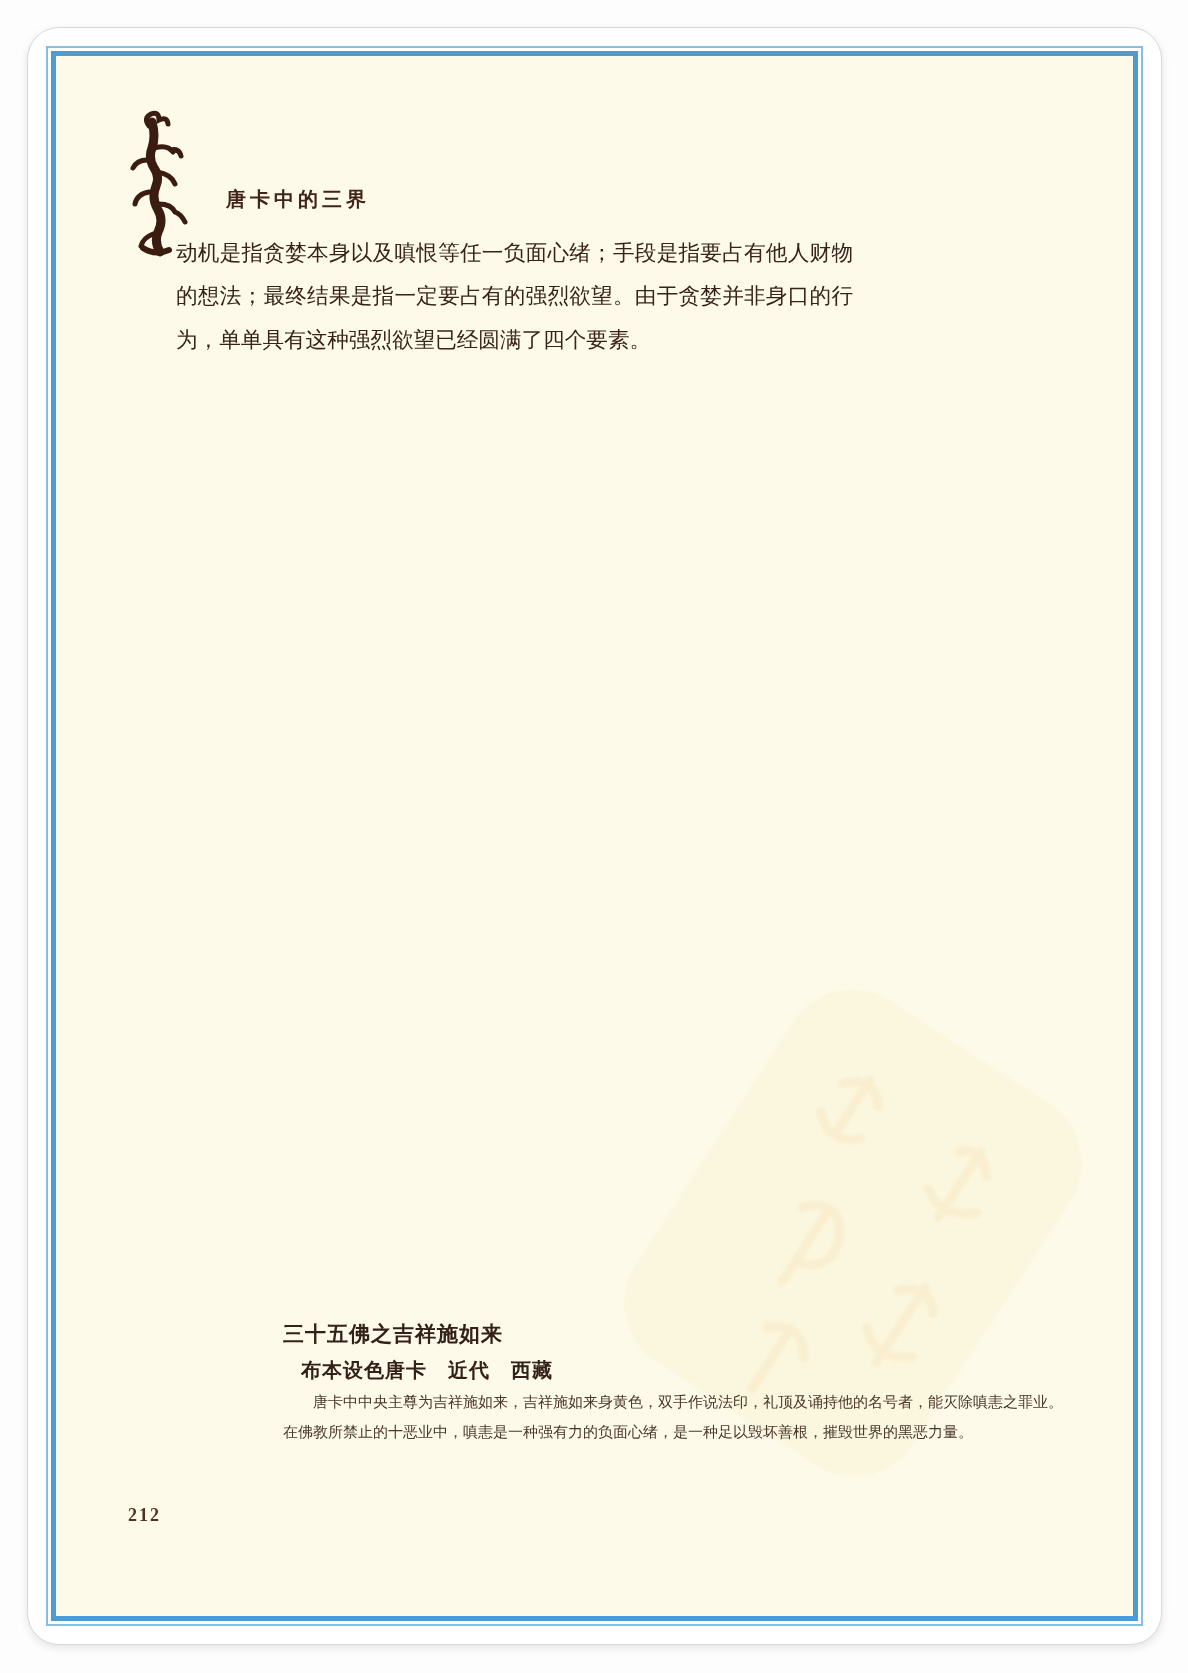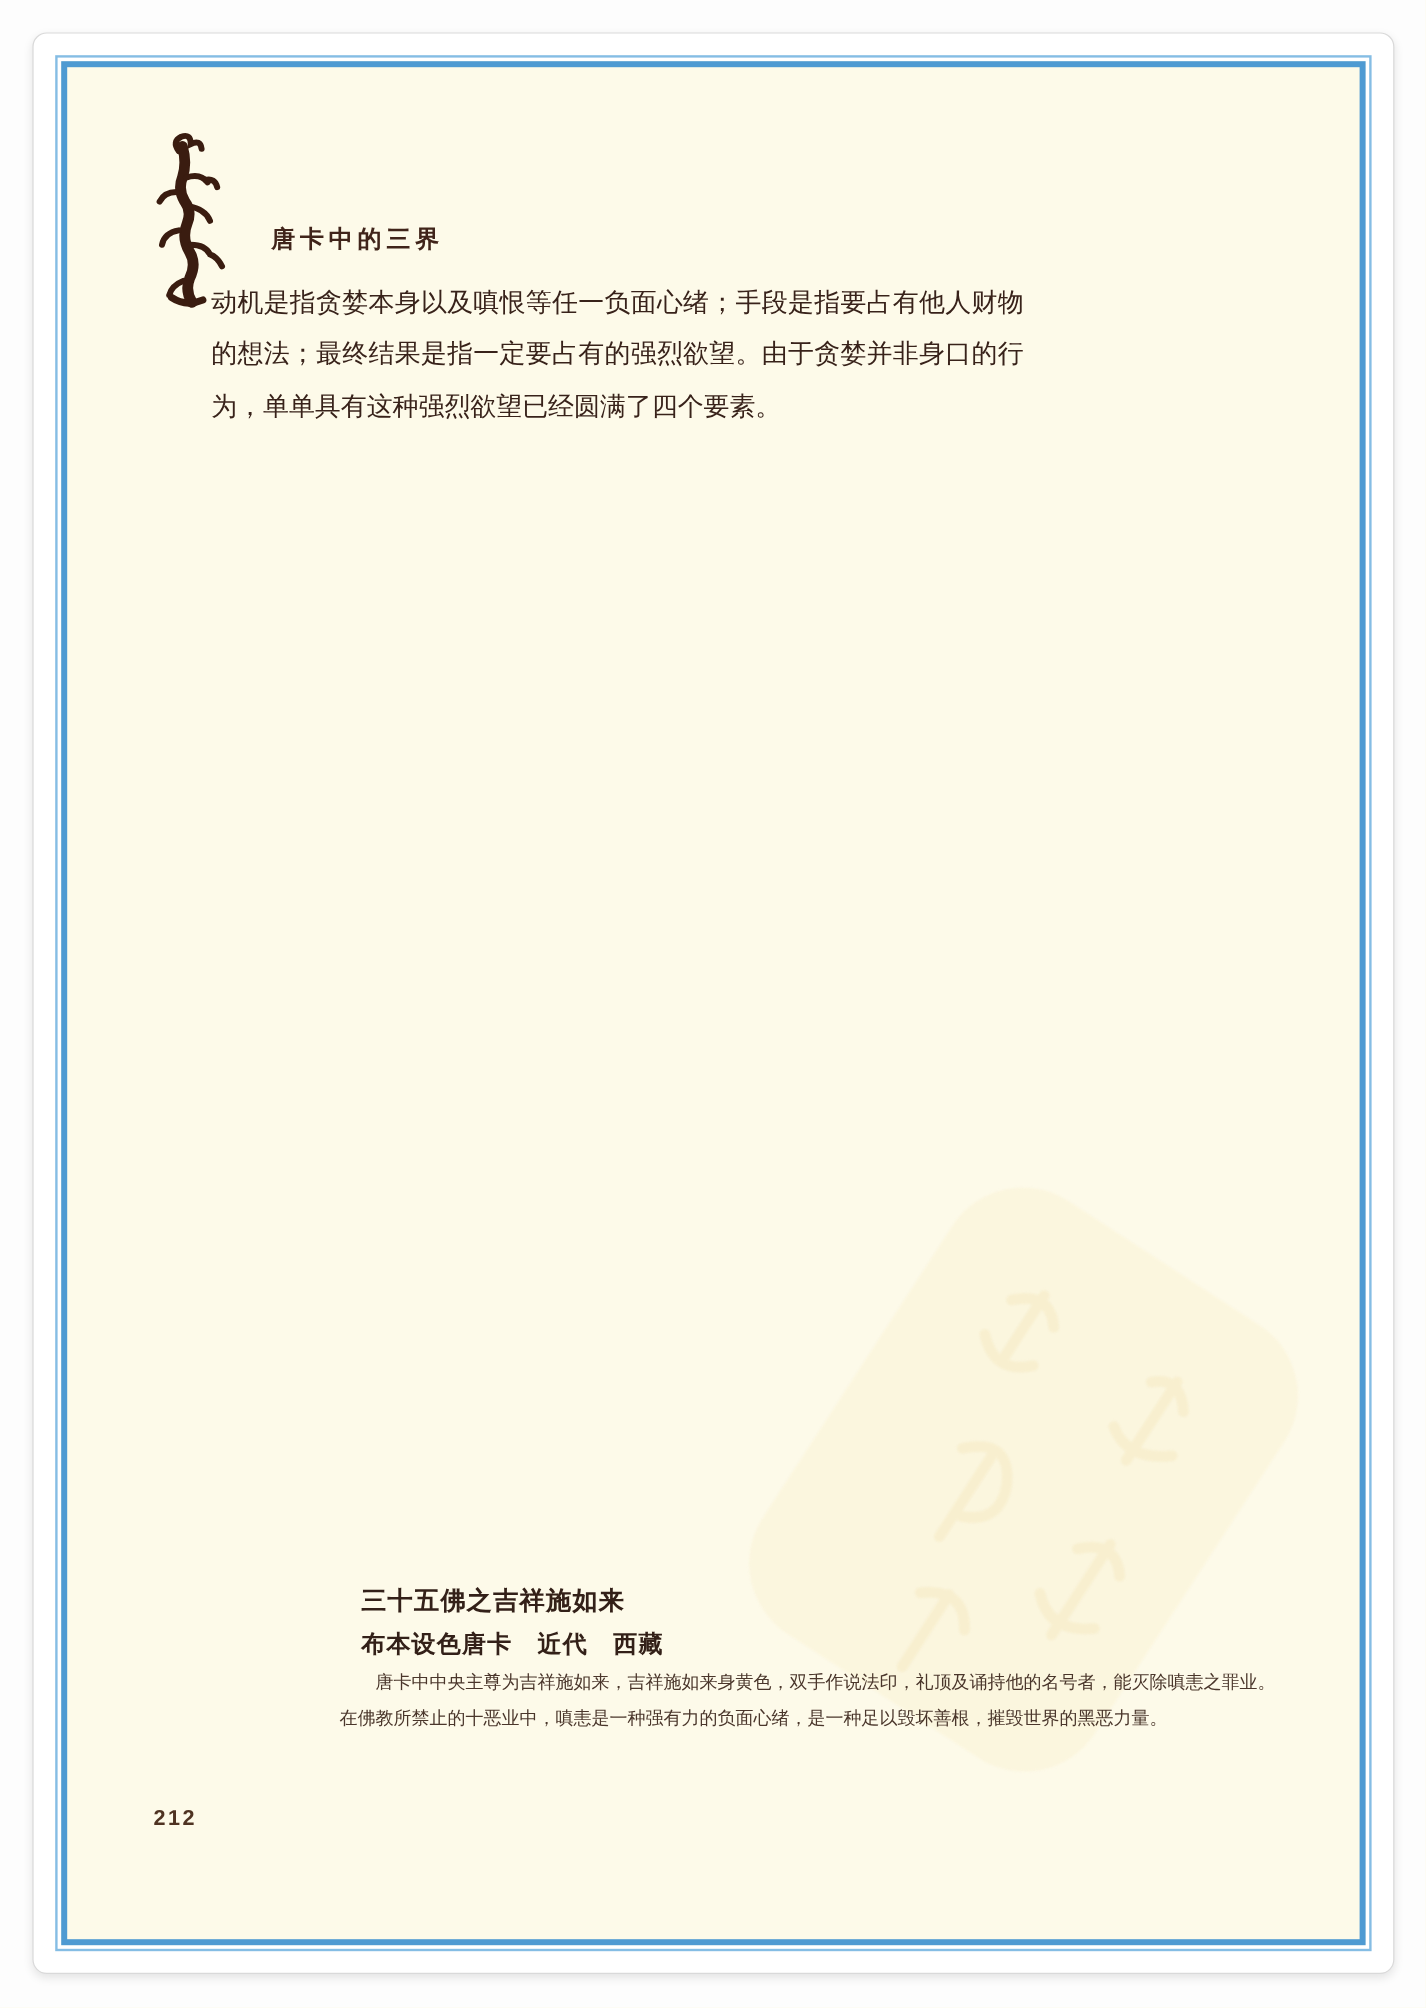--- a/index.html
+++ b/index.html
@@ -7,21 +7,21 @@
     width:1188px;height:1673px;
     background:#fdfdfd;
     font-family:"DejaVu Sans",sans-serif;
     position:relative;
     overflow:hidden;
   }
   .page-card{
     position:absolute;left:27px;top:27px;width:1133px;height:1616px;
     background:#ffffff;
     border:1px solid #d9d9d9;
-    border-radius:12px;
+    border-radius:32px;
     box-shadow:0 3px 8px rgba(0,0,0,0.10);
   }
   .frame-thin{
     position:absolute;left:18px;top:18px;right:18px;bottom:18px;
     border:2px solid #85bde4;
   }
   .frame-thick{
     position:absolute;left:23px;top:23px;right:23px;bottom:23px;
     border:5px solid #4e9ad2;
     background:#fdfae9;
@@ -55,36 +55,35 @@
   }
   .body-text p{margin:10px;}
   .body-text p.indent{text-indent:2em;}
   .body-text .lead{font-weight:700;}
   
   .caption{
     position:absolute;left:255px;top:1292px;width:780px;z-index:2;
     color:#3c2a20;
   }
   .caption-title{
-    margin-left:18px;
     font-size:21px;font-weight:700;letter-spacing:1px;color:#332018;
   }
   .caption-subtitle{
     margin-left:18px;margin-top:9px;
     font-size:20px;font-weight:700;letter-spacing:1px;color:#332018;
   }
   .caption-body{
     margin-top:4px;
     font-size:15px;line-height:29.5px;
     text-indent:2em;text-align:justify;
     color:#4a362b;
   }
   .page-number{
     position:absolute;left:100px;top:1477px;z-index:2;
-    font-family:Liberation Sans, sans-serif;
+    font-family:Liberation Serif, serif;
     font-size:18px;font-weight:700;letter-spacing:2px;
     color:#4f3322;
     text-align:center;
   }
 </style>
 </head>
 <body>
 
 <div class="page-card">
   <div class="frame-thin"></div>

